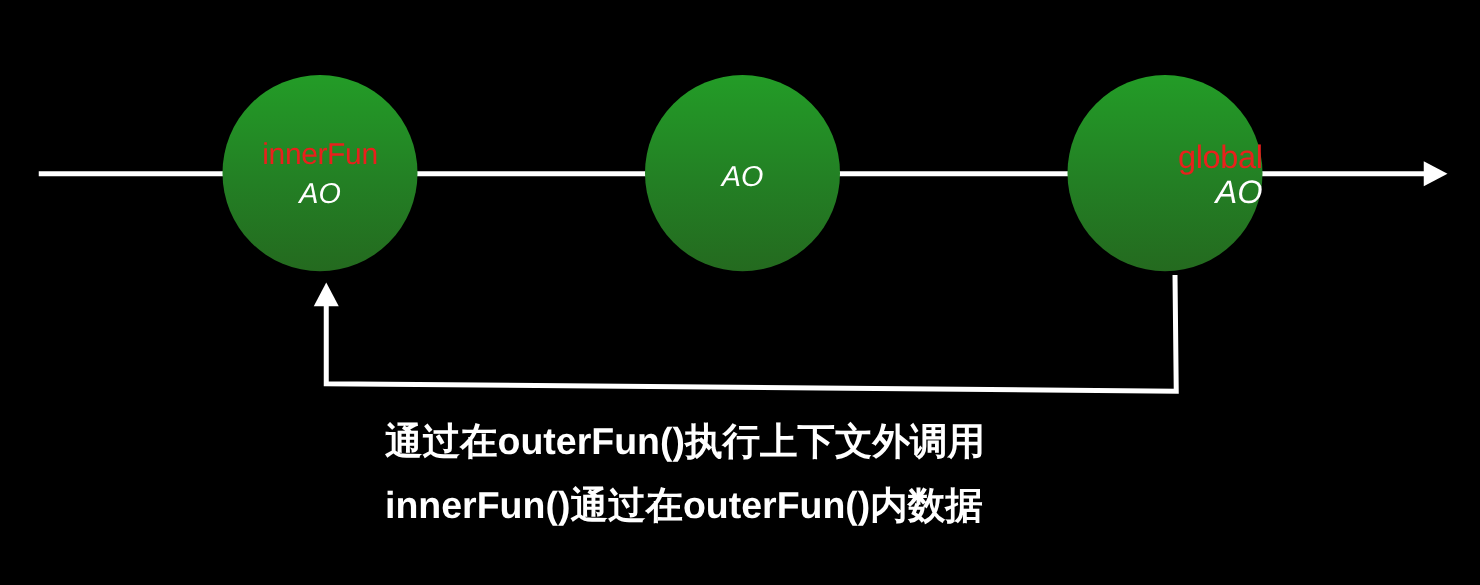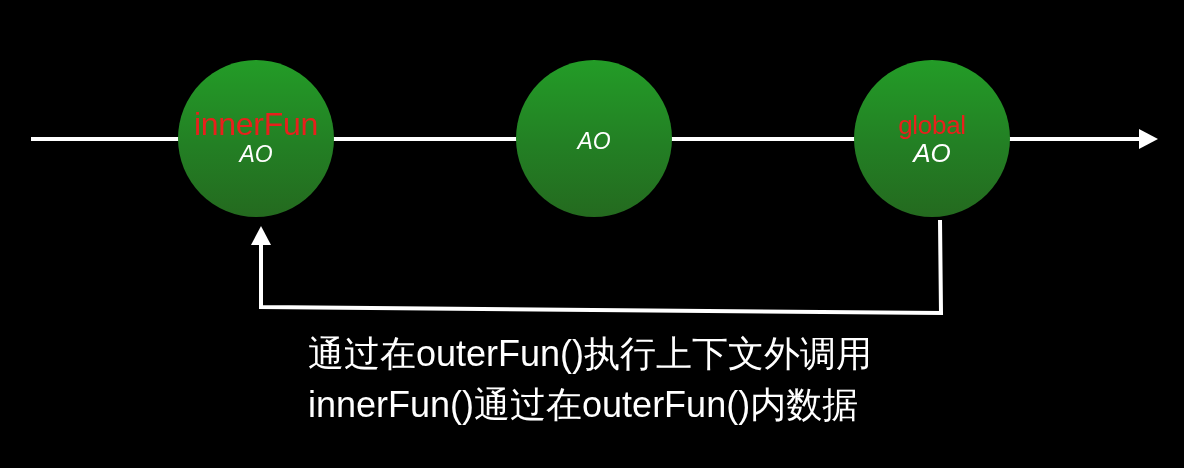--- a/index.html
+++ b/index.html
@@ -4,26 +4,26 @@
   <style>
     html, body { margin: 0; padding: 0; background: #000; }
     body { width: 1184px; height: 468px; position: relative; overflow: hidden; font-family: "Liberation Sans", "DejaVu Sans", sans-serif; }
     .hline { position: absolute; background: #fff; }
     .node {
       position: absolute; width: 156px; height: 157px; border-radius: 50%;
       background: linear-gradient(to bottom, #239c27 0%, #237f24 55%, #246a1f 100%);
       display: flex; flex-direction: column; align-items: center; justify-content: center;
       text-align: center;
     }
-    .node .name { color: #e8201c; font-size: 32px; line-height: 26px; font-weight: 300; letter-spacing: -0.3px; }
+    .node .name { color: #e8201c; font-size: 24px; line-height: 26px; font-weight: 300; letter-spacing: -0.3px; }
     .node .ao { color: #ffffff; font-size: 23px; line-height: 26px; font-weight: 300; margin-top: 4px; font-style: italic; }
     .node.big .name { font-size: 26px; }
     .node.big .ao { font-size: 26px; margin-top: 2px; }
     svg.overlay { position: absolute; left: 0; top: 0; }
-    .caption { position: absolute; left: 308px; color: #fff; font-size: 36px; line-height: 40px; font-weight: 400; white-space: nowrap; }
+    .caption { position: absolute; left: 308px; color: #fff; font-size: 30px; line-height: 40px; font-weight: 700; white-space: nowrap; }
   </style>
 </head>
 <body>
 
 <div class="hline" style="left:31px; top:137px; width:1110px; height:4px;"></div>
 
 <svg class="overlay" width="1184" height="468">
 
   <polygon points="1139,129 1158,139 1139,149" fill="#ffffff"></polygon>
 
@@ -33,19 +33,19 @@
 
 <div class="node" style="left:178px; top:60px;">
   <div class="name">innerFun</div>
   <div class="ao">AO</div>
 </div>
 
 <div class="node" style="left:516px; top:60px;">
   <div class="ao">AO</div>
 </div>
 
-<div class="node big" style="left:854px; top:60px;">
+<div class="node big" style="left:854px; top:60px;align-items:flex-end;">
   <div class="name">global</div>
   <div class="ao">AO</div>
 </div>
 
 <div class="caption" style="top:334px;">通过在outerFun()执行上下文外调用</div>
 <div class="caption" style="top:385px;">innerFun()通过在outerFun()内数据</div>
 
 </body></html>

